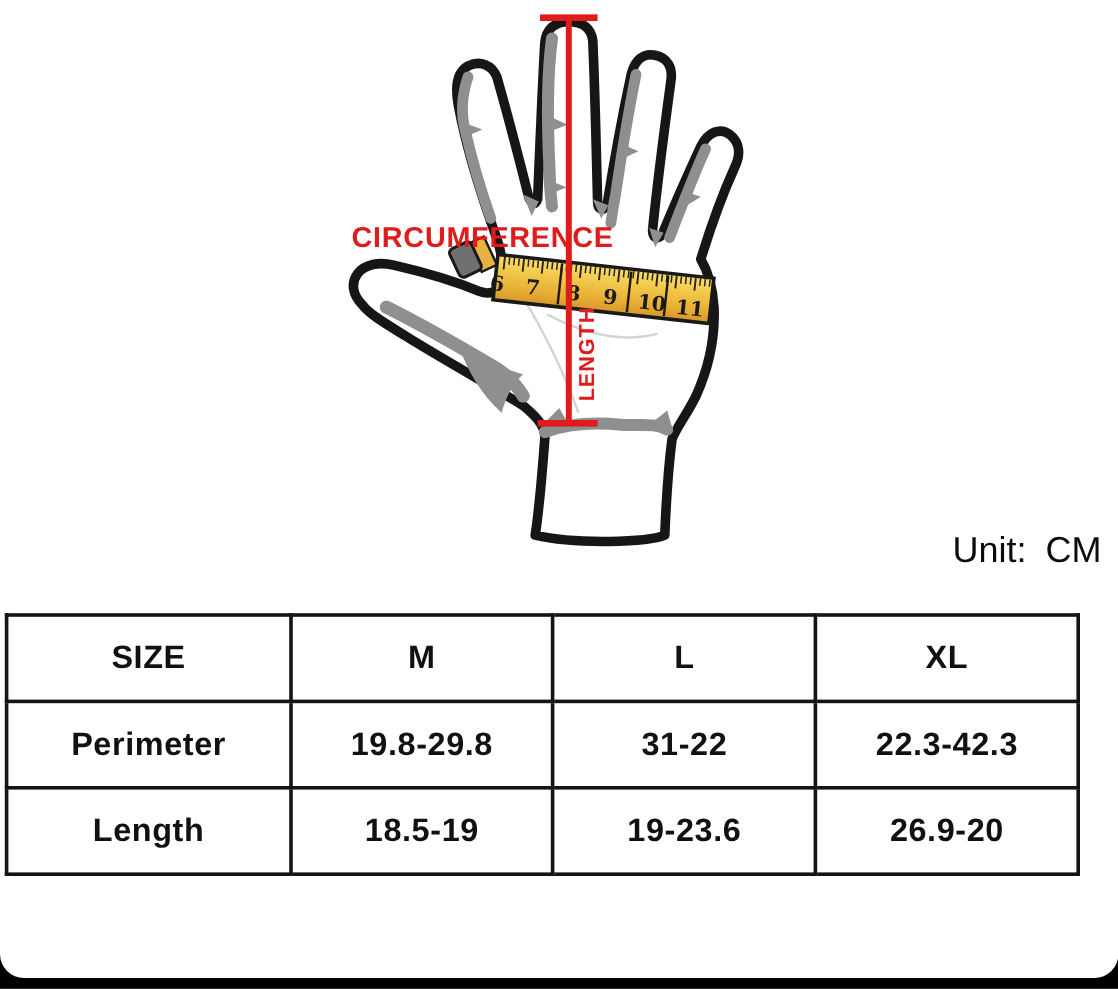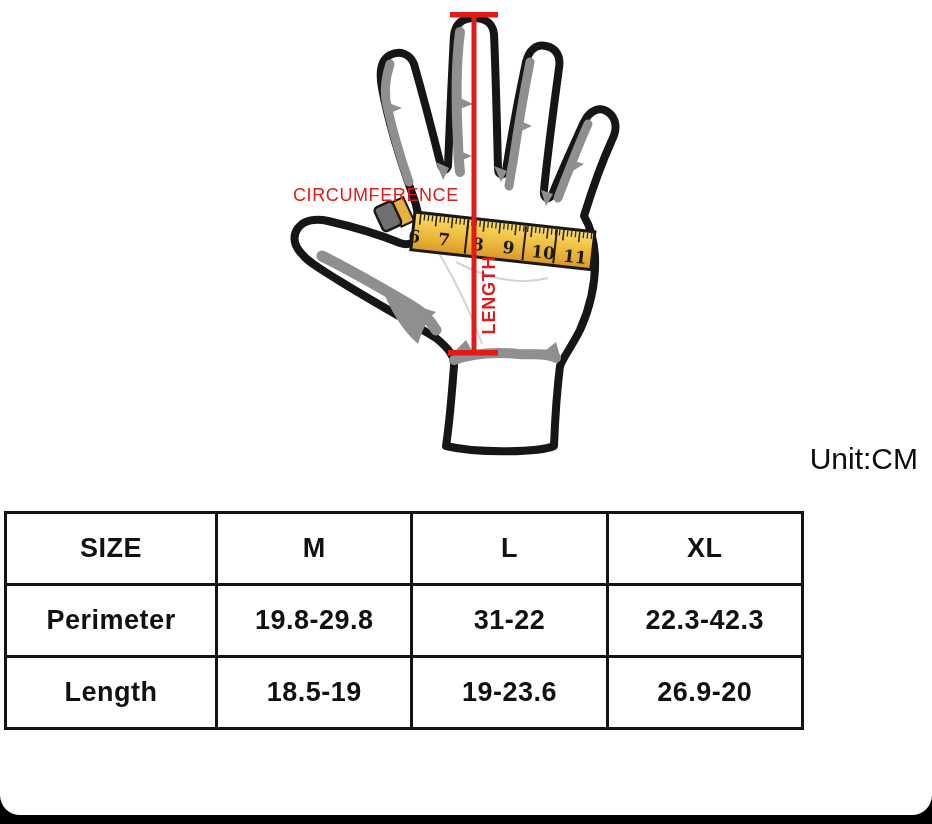--- a/index.html
+++ b/index.html
@@ -15,40 +15,40 @@
     background:#fff;
     border-radius:0 0 20px 20px;
     overflow:hidden;
   }
   
   .hand-svg{
     position:absolute;left:250px;top:0;width:470px;height:500px;
   }
   .label-circumference{
     position:absolute;left:293px;top:185px;
-    color:#e01b1b;font-weight:normal;font-size:18px;letter-spacing:.6px;
+    color:#e01b1b;font-weight:bold;font-size:24px;letter-spacing:.6px;
     white-space:nowrap;
   }
   .label-length{
     position:absolute;left:430px;top:284px;width:120px;height:22px;
     color:#e01b1b;font-weight:bold;font-size:18px;letter-spacing:.8px;
     text-align:center;
     transform:rotate(-90deg);
     transform-origin:center;
     white-space:nowrap;
   }
   .unit-label{
     position:absolute;left:680px;top:442px;width:238px;
     text-align:right;font-size:30px;color:#0c0c0c;
     white-space:nowrap;
   }
-  .unit-label .unit-value{}
+  .unit-label .unit-value{margin-left:16px;}
   
   .size-table{
-    position:absolute;left:4px;top:511px;width:800px;
+    position:absolute;left:4px;top:511px;width:896px;
     border-collapse:collapse;table-layout:fixed;
   }
   .size-table td{
     border:3px solid #141414;
     height:67px;
     text-align:center;vertical-align:middle;
     font-weight:bold;font-size:27px;color:#111;
     letter-spacing:.5px;
   }
   .size-table col.c-size{width:26.5%;}

